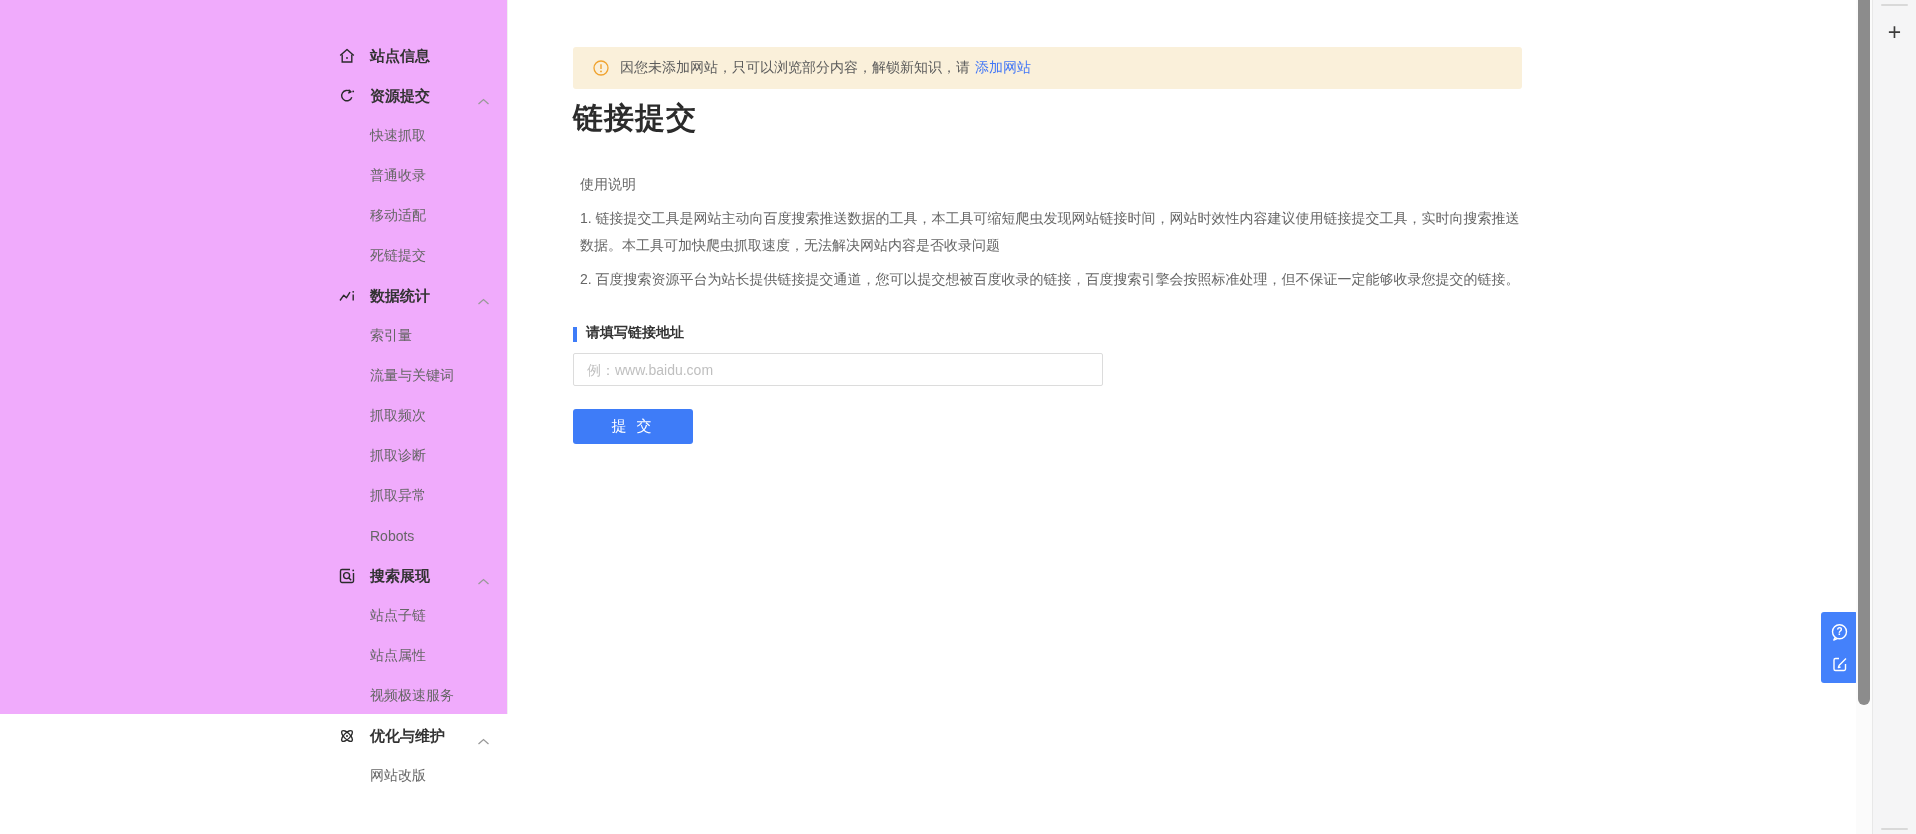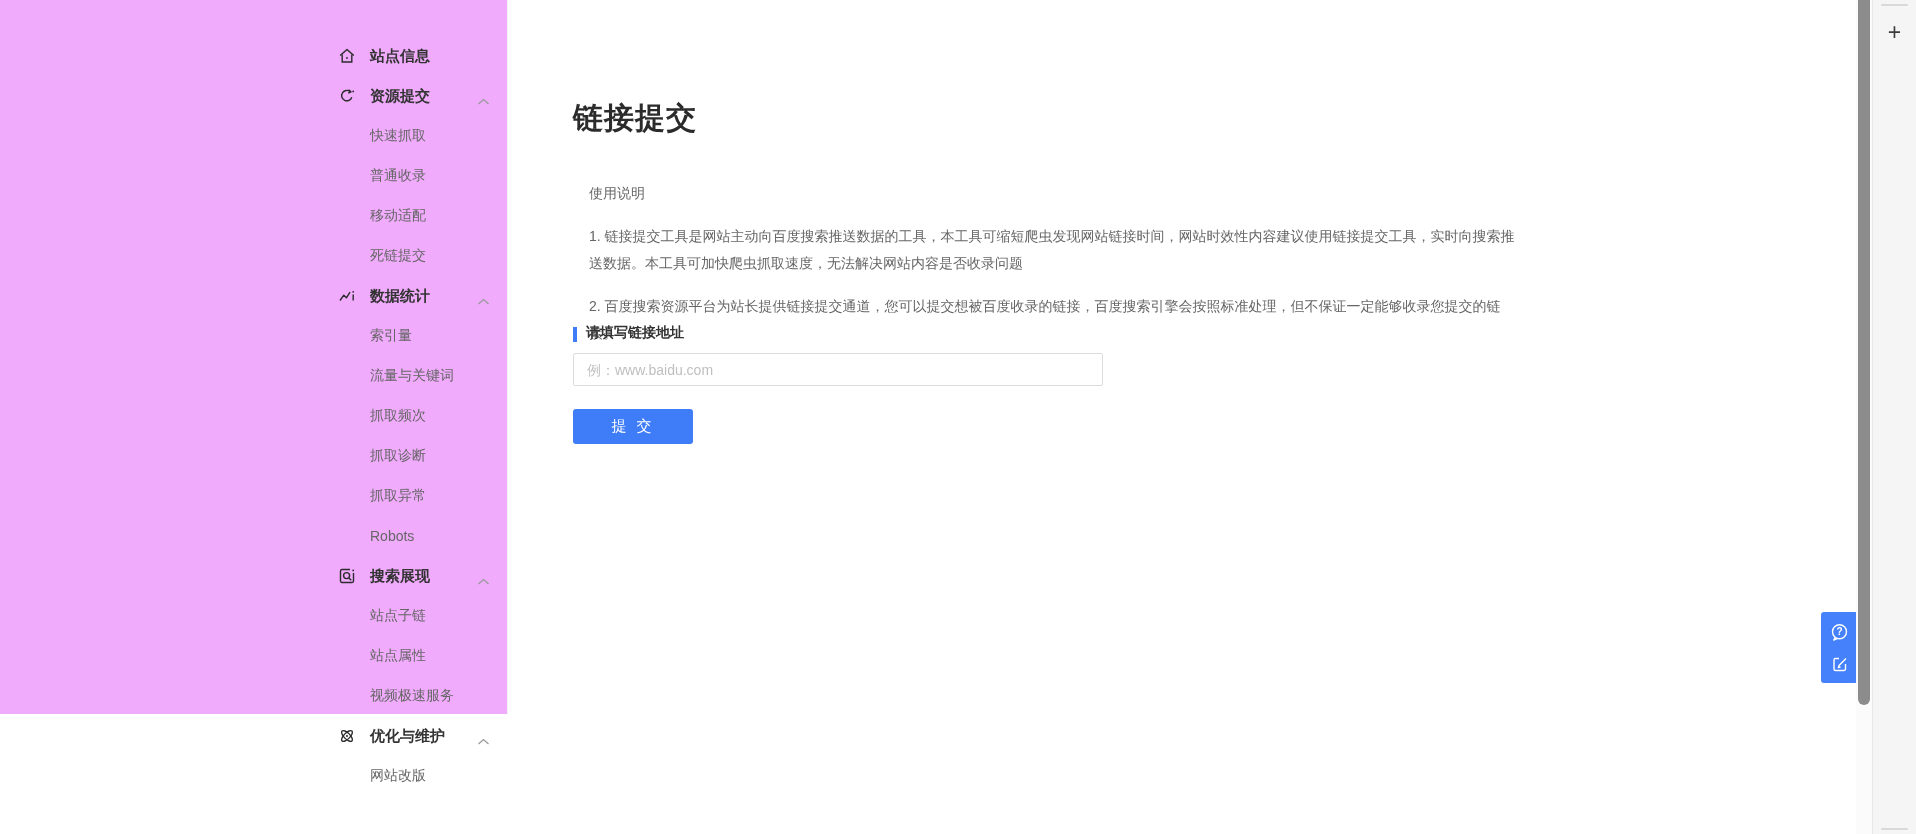--- a/index.html
+++ b/index.html
@@ -41,21 +41,21 @@
   .banner .wicon { margin-left:20px; margin-right:11px; display:flex; }
   .banner .blink { color:#4377f6; text-decoration:none; margin-left:5px; cursor:pointer; }
   .page-title {
     position:absolute; left:65px; top:98px;
     font-size:30px; font-weight:bold; color:#2b2b2b; letter-spacing:1px;
   }
   .instructions {
     position:absolute; left:65px; top:164px; width:962px;
     font-size:14px; color:#666; line-height:27px;
   }
-  .instructions p { margin:16px; }
+  .instructions p { margin:7px; }
   .usage-heading { margin:0 0 7px 0; }
 
   .form-label { position:absolute; left:65px; top:326px; height:16px; display:flex; align-items:flex-end; }
   .form-label .bar { width:4px; height:15px; background:#3e7cf8; margin-right:9px; }
   .form-label .txt { font-size:14px; font-weight:bold; color:#333; }
 
   .url-input {
     position:absolute; left:65px; top:353px; width:530px; height:33px; box-sizing:border-box;
     border:1px solid #dcdcdc; border-radius:2px; padding:0 13px; font-size:14px; color:#b91c1c;
     outline:none; background:#fff;
@@ -242,20 +242,31 @@
       <div class="nav-row sub">
 
     <span class="nlabel">网站改版</span>
 
   </div>
     </div>
 </div>
 
 <div class="main">
 
+  <div class="banner">
+    <span class="wicon">
+      <svg width="16" height="16" viewBox="0 0 16 16">
+        <circle cx="8" cy="8" r="7" fill="none" stroke="#f0a32f" stroke-width="1.3"></circle>
+        <line x1="8" y1="4.2" x2="8" y2="9" stroke="#f0a32f" stroke-width="1.4"></line>
+        <circle cx="8" cy="11.4" r="0.95" fill="#f0a32f"></circle>
+      </svg>
+    </span>
+    <span>因您未添加网站，只可以浏览部分内容，解锁新知识，请</span>
+    <a class="blink">添加网站</a>
+  </div>
 
   <div class="page-title">链接提交</div>
 
   <div class="instructions">
     <p class="usage-heading">使用说明</p>
     <div id="instruction-lines">
         <p>1. 链接提交工具是网站主动向百度搜索推送数据的工具，本工具可缩短爬虫发现网站链接时间，网站时效性内容建议使用链接提交工具，实时向搜索推送数据。本工具可加快爬虫抓取速度，无法解决网站内容是否收录问题</p>
         <p>2. 百度搜索资源平台为站长提供链接提交通道，您可以提交想被百度收录的链接，百度搜索引擎会按照标准处理，但不保证一定能够收录您提交的链接。</p>
       </div>
   </div>

